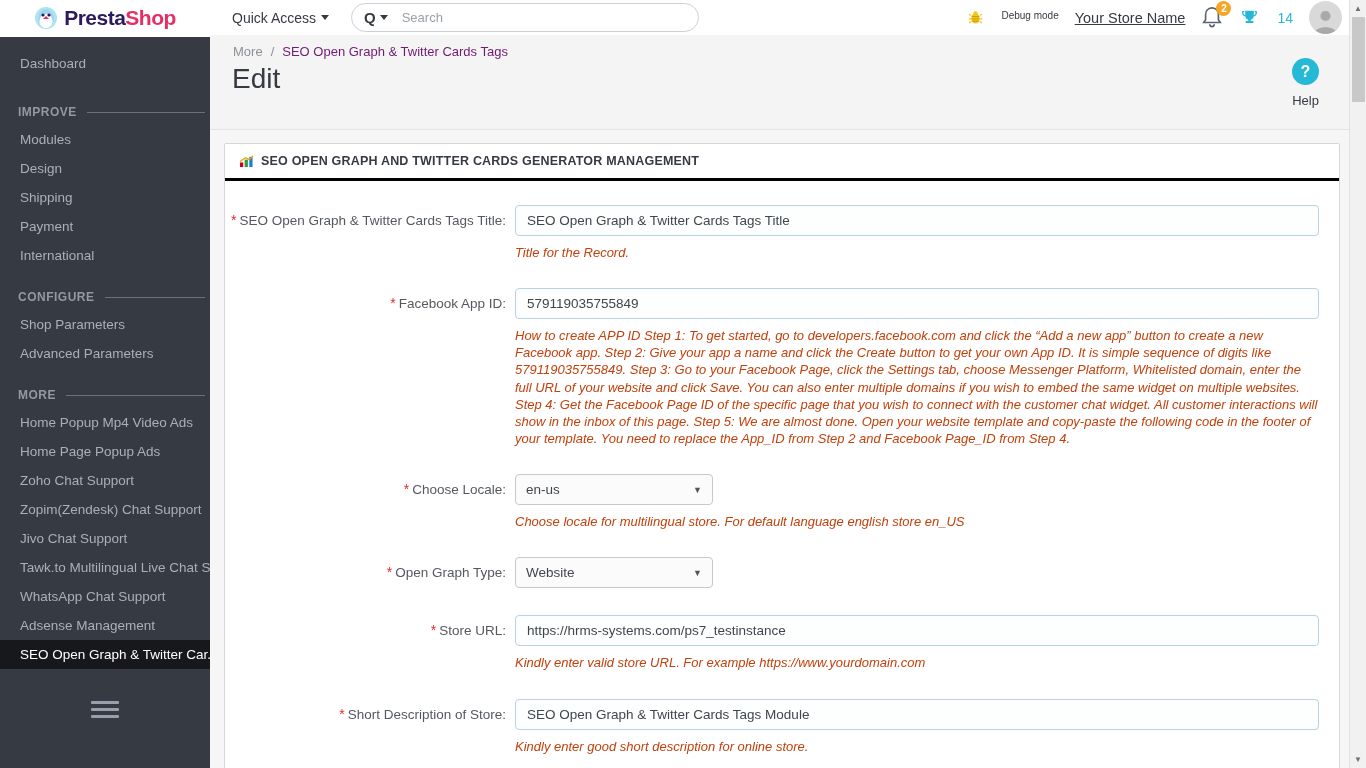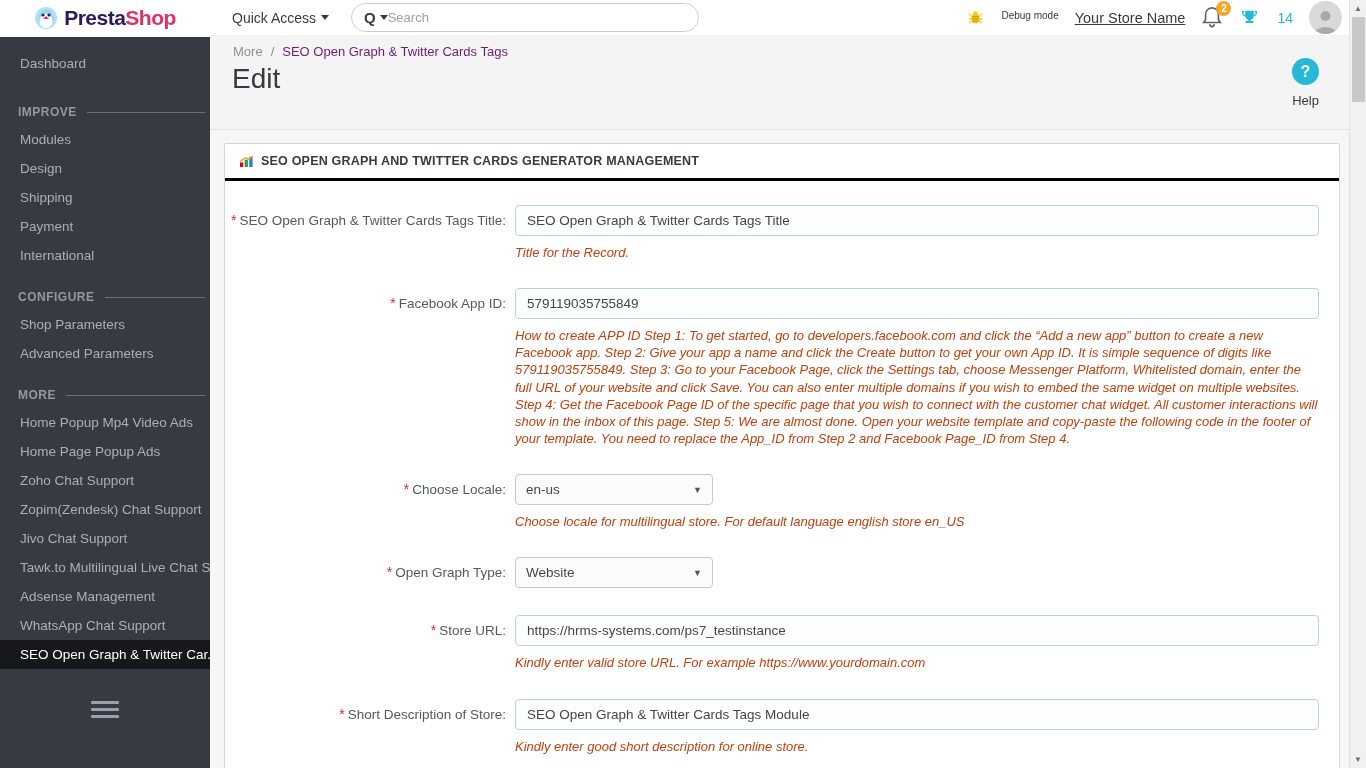--- a/index.html
+++ b/index.html
@@ -10,21 +10,21 @@
   .logo-area { width:210px; height:38px; display:flex; align-items:center; justify-content:center; background:#fff; flex:0 0 210px; }
   .logo-mark { width:24px; height:24px; margin-right:6px; }
   .logo-text { font-size:21px; font-weight:bold; letter-spacing:-0.5px; }
   .logo-presta { color:#2a1a5e; }
   .logo-shop { color:#e72e64; }
   .quick-access { margin-left:22px; font-size:14px; color:#363a41; cursor:pointer; display:flex; align-items:center; gap:5px; }
   .caret-down { width:0; height:0; border-left:4px solid transparent; border-right:4px solid transparent; border-top:5px solid #363a41; display:inline-block; }
   .search-pill { margin-left:22px; width:348px; height:29px; border:1px solid #ccd0d4; border-radius:16px; display:flex; align-items:center; padding:0 12px; background:#fff; }
   .search-q { font-size:15px; font-weight:bold; color:#363a41; }
   .search-caret { margin-left:4px; }
-  .search-placeholder { font-size:13px; color:#9aa1a8; }
+  .search-placeholder { margin-left:14px; font-size:13px; color:#9aa1a8; }
   .topbar-right { margin-left:auto; display:flex; align-items:center; gap:16px; padding-right:24px; }
   .debug-mode { display:flex; align-items:flex-start; gap:18px; font-size:10px; color:#363a41; }
   .store-name { font-size:14.5px; color:#363a41;text-decoration:underline; }
   .bell-wrap { position:relative; width:24px; height:26px; }
   .badge { position:absolute; top:-4px; right:-6px; background:#f5a623; color:#fff; font-size:10px; font-weight:bold; width:15px; height:15px; border-radius:50%; display:flex; align-items:center; justify-content:center; }
   .trophy-wrap { display:flex; align-items:center; gap:19px; color:#25b9d7; font-size:14px; }
   .avatar { width:33px; height:33px; border-radius:50%; background:#d9d9d9; overflow:hidden; display:flex; align-items:flex-end; justify-content:center; }
 
   
   .sidebar { position:absolute; top:35px; left:0; width:210px; height:733px; background:#363a42; color:#a9afbb; }
@@ -158,22 +158,22 @@
     <div class="nav-section-header">
       <span>MORE</span>
         <span class="rule"></span>
     </div>
     <div class="nav-item">Home Popup Mp4 Video Ads</div>
     <div class="nav-item">Home Page Popup Ads</div>
     <div class="nav-item">Zoho Chat Support</div>
     <div class="nav-item">Zopim(Zendesk) Chat Support</div>
     <div class="nav-item">Jivo Chat Support</div>
     <div class="nav-item">Tawk.to Multilingual Live Chat S...</div>
+    <div class="nav-item">WhatsApp Chat Support</div>
     <div class="nav-item">Adsense Management</div>
-    <div class="nav-item">WhatsApp Chat Support</div>
     <div class="nav-item active">SEO Open Graph &amp; Twitter Car...</div>
   </div>
 
   <div class="collapse-btn">
     <div class="bar"></div>
       <div class="bar"></div>
       <div class="bar"></div>
   </div>
 </div>
 

